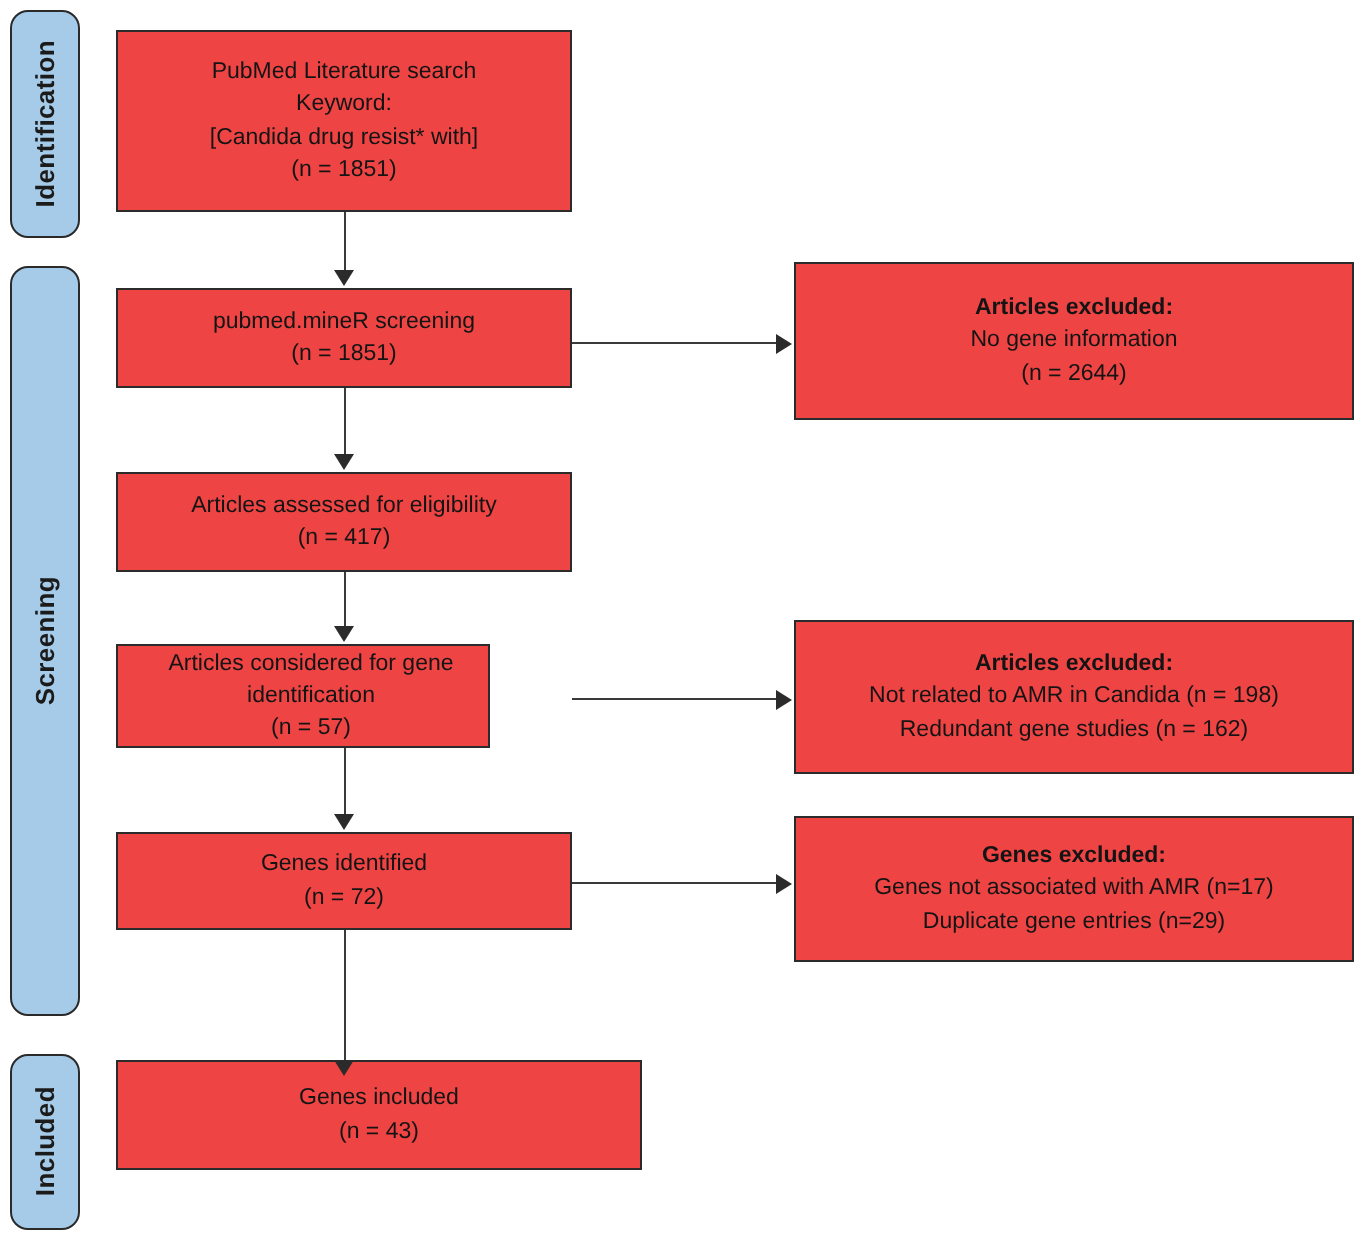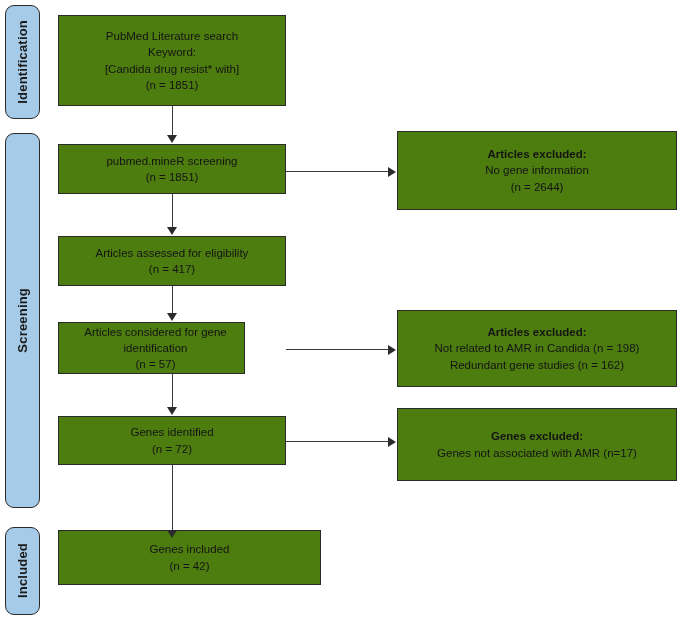--- a/index.html
+++ b/index.html
@@ -38,21 +38,21 @@
     white-space: nowrap;
     line-height: 1;
   }
   #stage-identification { left: 5px;  top: 5px;   width: 35px; height: 114px; }
   #stage-screening      { left: 5px;  top: 133px; width: 35px; height: 375px; }
   #stage-included       { left: 5px;  top: 527px; width: 35px; height: 88px;  }
 
   
   .flow-box {
     position: absolute;
-    background: #4d7c0f;
+    background: #ef4444;
     border: 1.7px solid #2b2b2b;
     box-sizing: border-box;
     display: flex;
     flex-direction: column;
     align-items: center;
     justify-content: center;
     text-align: center;
     color: #141414;
     font-size: 11.5px;
     line-height: 1.42;
@@ -158,38 +158,39 @@
     <span class="line">(n = 57)</span>
   </div>
 
   <div class="flow-box" id="box-genesident">
     <span class="line">Genes identified</span>
     <span class="line">(n = 72)</span>
   </div>
 
   <div class="flow-box" id="box-genesincluded">
     <span class="line">Genes included</span>
-    <span class="line">(n = 42)</span>
+    <span class="line">(n = 43)</span>
   </div>
 
   <div class="flow-box" id="box-excl-nogene">
     <span class="line bold">Articles excluded:</span>
     <span class="line">No gene information</span>
     <span class="line">(n = 2644)</span>
   </div>
 
   <div class="flow-box" id="box-excl-notamr">
     <span class="line bold">Articles excluded:</span>
     <span class="line">Not related to AMR in Candida (n = 198)</span>
     <span class="line">Redundant gene studies (n = 162)</span>
   </div>
 
   <div class="flow-box" id="box-excl-genes">
     <span class="line bold">Genes excluded:</span>
     <span class="line">Genes not associated with AMR (n=17)</span>
+    <span class="line">Duplicate gene entries (n=29)</span>
   </div>
 
   <div class="conn-v" id="conn-v1"></div>
   <div class="arrow-down" id="arr-v1"></div>
 
   <div class="conn-v" id="conn-v2"></div>
   <div class="arrow-down" id="arr-v2"></div>
 
   <div class="conn-v" id="conn-v3"></div>
   <div class="arrow-down" id="arr-v3"></div>

